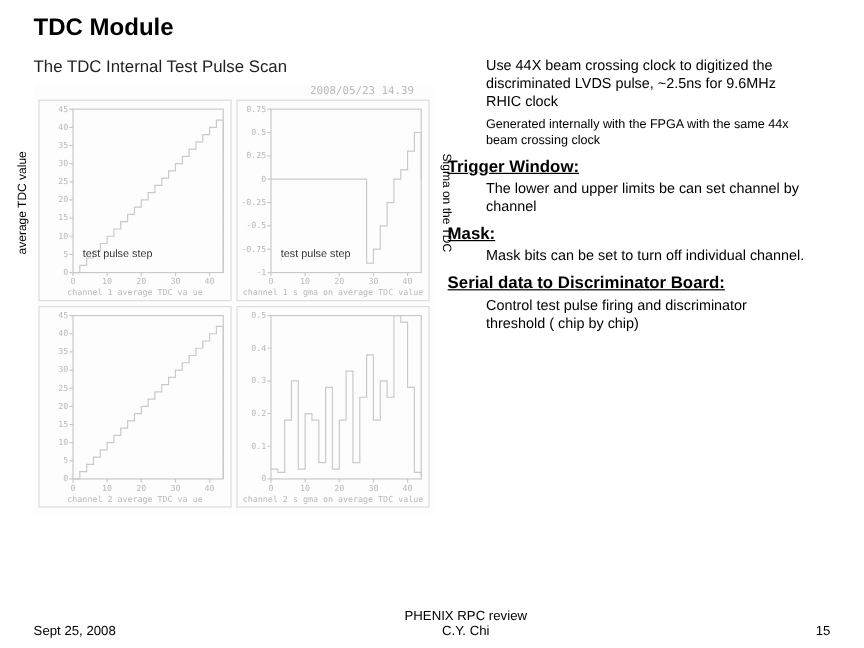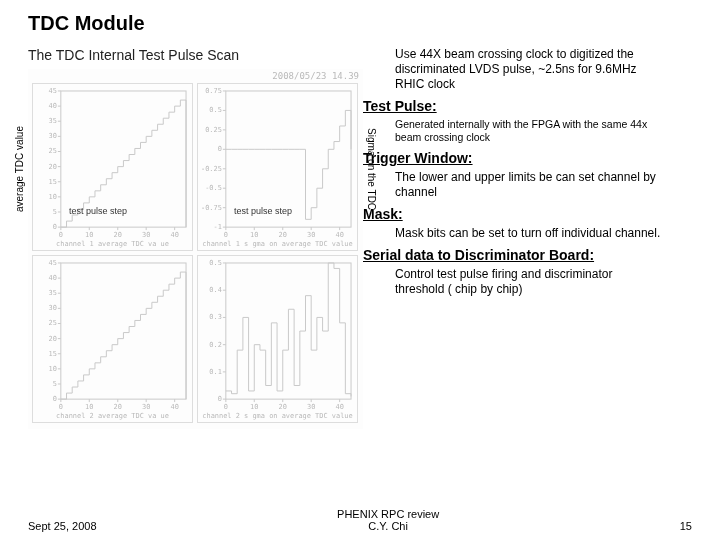--- a/index.html
+++ b/index.html
@@ -4,32 +4,32 @@
 <style>
   * { box-sizing: border-box; margin: 0; padding: 0; }
   body {
     width: 720px; height: 540px;
     font-family: Arial, sans-serif;
     background: #fff;
     position: relative;
     padding: 12px 28px 8px 28px;
   }
   .title { font-size: 20px; font-weight: bold; margin-bottom: 12px; }
-  .content { display: flex; }
+  .content { display: flex; gap: 10px; }
   .left { width: 335px; }
   .right { width: 300px; font-size: 12px; }
   .subtitle { font-size: 14px; margin-bottom: 6px; color:#222; }
   .plot-area {
     position: relative;
     width: 335px;
     height: 360px;
     background: #fdfdfd;
   }
   .timestamp {
-    position: absolute; top: 2px; right: 4px;
+    position: absolute; top: 2px; right: 18px;
     font-size: 9px; color: #b9b9b9;
     font-family: monospace;
   }
   .side-label {
     position: absolute;
     font-size: 10px;
     writing-mode: vertical-rl;
     text-align: center;
   }
   .side-label.left-lab { left: -14px; top: 20px; height: 160px; transform: rotate(180deg); }
@@ -225,21 +225,20 @@
               <text x="80" y="162" text-anchor="middle" class="mini-title">channel 2 s gma on average TDC value</text>
             </svg>
         </div>
       </div>
     </div>
   </div>
 
   <div class="right">
     <p>Use 44X beam crossing clock to digitized the discriminated LVDS pulse, ~2.5ns for 9.6MHz RHIC clock</p>
 
-    <h3>Test Pulse:</h3>
     <p class="small">Generated internally with the FPGA with the same 44x beam crossing clock</p>
 
     <h3>Trigger Window:</h3>
     <p>The lower and upper limits be can set channel by channel</p>
 
     <h3>Mask:</h3>
     <p>Mask bits can be set to turn off individual channel.</p>
 
     <h3>Serial data to Discriminator Board:</h3>
     <p>Control test pulse firing and discriminator threshold ( chip by chip)</p>

